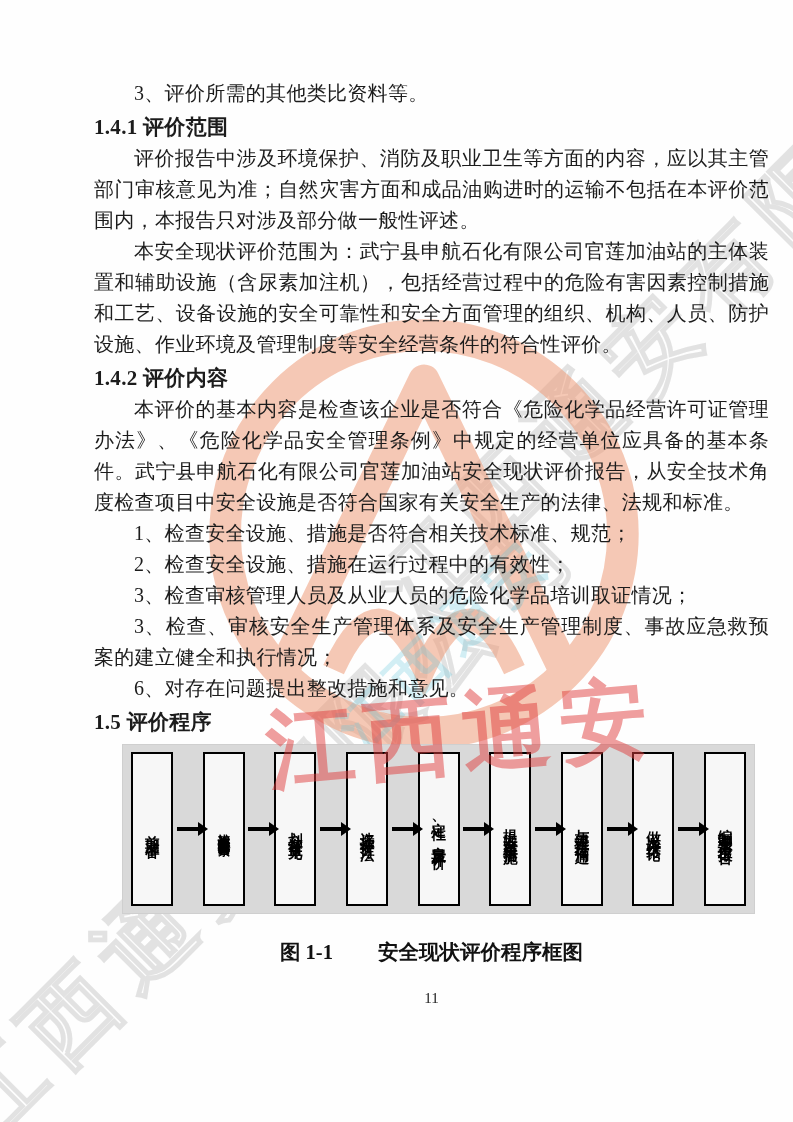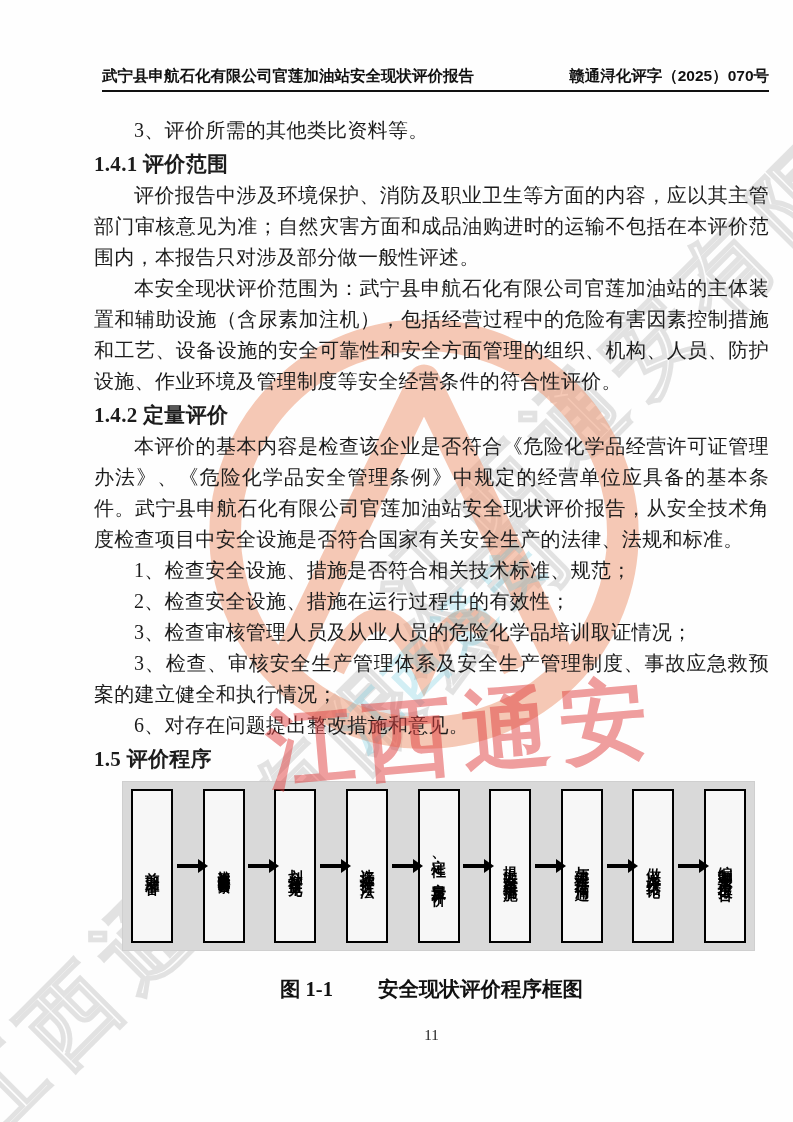--- a/index.html
+++ b/index.html
@@ -43,21 +43,21 @@
     padding: 66px 24px 0 94px;
   }
   .doc-header {
     display: flex; justify-content: space-between; align-items: flex-end;
     margin-left: 8px;
     border-bottom: 2px solid #111;
     padding-bottom: 3px;
     font-family: "Liberation Sans", "DejaVu Sans", sans-serif;
     font-size: 15.5px; font-weight: bold; color: #111;
   }
-  .body-text { margin-top: 23px; font-size: 20px; line-height: 31px; letter-spacing: 0.3px; }
+  .body-text { margin-top: 12px; font-size: 20px; line-height: 31px; letter-spacing: 0.3px; }
   .para { text-indent: 2em; text-align: justify; }
   .heading { font-weight: bold; font-size: 21px; line-height: 32px; margin-top: 2px; }
   
   .flow {
     margin: 6px 14px 0 28px;
     background: #d9d9d9;
     border: 1px solid #cfcfcf;
     height: 170px;
     padding: 7px 8px;
     display: flex; align-items: center; justify-content: space-between;
@@ -101,34 +101,30 @@
   <svg class="wm wm-logo" viewBox="0 0 100 100">
     <circle cx="50" cy="50" r="44" fill="none" stroke-width="7" stroke="#ef9d7a"></circle>
     <path d="M19,80 L50,16 L81,80" fill="none" stroke-width="7" stroke-linejoin="round" stroke="#ef9d7a"></path>
     <path d="M30,80 Q40,58 50,80 Q60,58 70,80" fill="none" stroke-width="5" stroke="#ef9d7a"></path>
   </svg>
   <div class="wm wm-cyan">江西通安</div>
   <div class="wm wm-red">江西通安</div>
 
   <div class="content">
 
-    <div class="doc-header">
-      <span>武宁县申航石化有限公司官莲加油站安全现状评价报告</span>
-      <span>赣通浔化评字（2025）070号</span>
-    </div>
 
     <div class="body-text">
       <p class="para">3、评价所需的其他类比资料等。</p>
 
       <p class="heading">1.4.1 评价范围</p>
 
       <p class="para">评价报告中涉及环境保护、消防及职业卫生等方面的内容，应以其主管部门审核意见为准；自然灾害方面和成品油购进时的运输不包括在本评价范围内，本报告只对涉及部分做一般性评述。</p>
       <p class="para">本安全现状评价范围为：武宁县申航石化有限公司官莲加油站的主体装置和辅助设施（含尿素加注机），包括经营过程中的危险有害因素控制措施和工艺、设备设施的安全可靠性和安全方面管理的组织、机构、人员、防护设施、作业环境及管理制度等安全经营条件的符合性评价。</p>
 
-      <p class="heading">1.4.2 定量评价</p>
+      <p class="heading">1.4.2 评价内容</p>
 
       <p class="para">本评价的基本内容是检查该企业是否符合《危险化学品经营许可证管理办法》、《危险化学品安全管理条例》中规定的经营单位应具备的基本条件。武宁县申航石化有限公司官莲加油站安全现状评价报告，从安全技术角度检查项目中安全设施是否符合国家有关安全生产的法律、法规和标准。</p>
 
       <p class="para">1、检查安全设施、措施是否符合相关技术标准、规范；</p>
       <p class="para">2、检查安全设施、措施在运行过程中的有效性；</p>
       <p class="para">3、检查审核管理人员及从业人员的危险化学品培训取证情况；</p>
       <p class="para">3、检查、审核安全生产管理体系及安全生产管理制度、事故应急救预案的建立健全和执行情况；</p>
       <p class="para">6、对存在问题提出整改措施和意见。</p>
 
       <p class="heading">1.5 评价程序</p>

